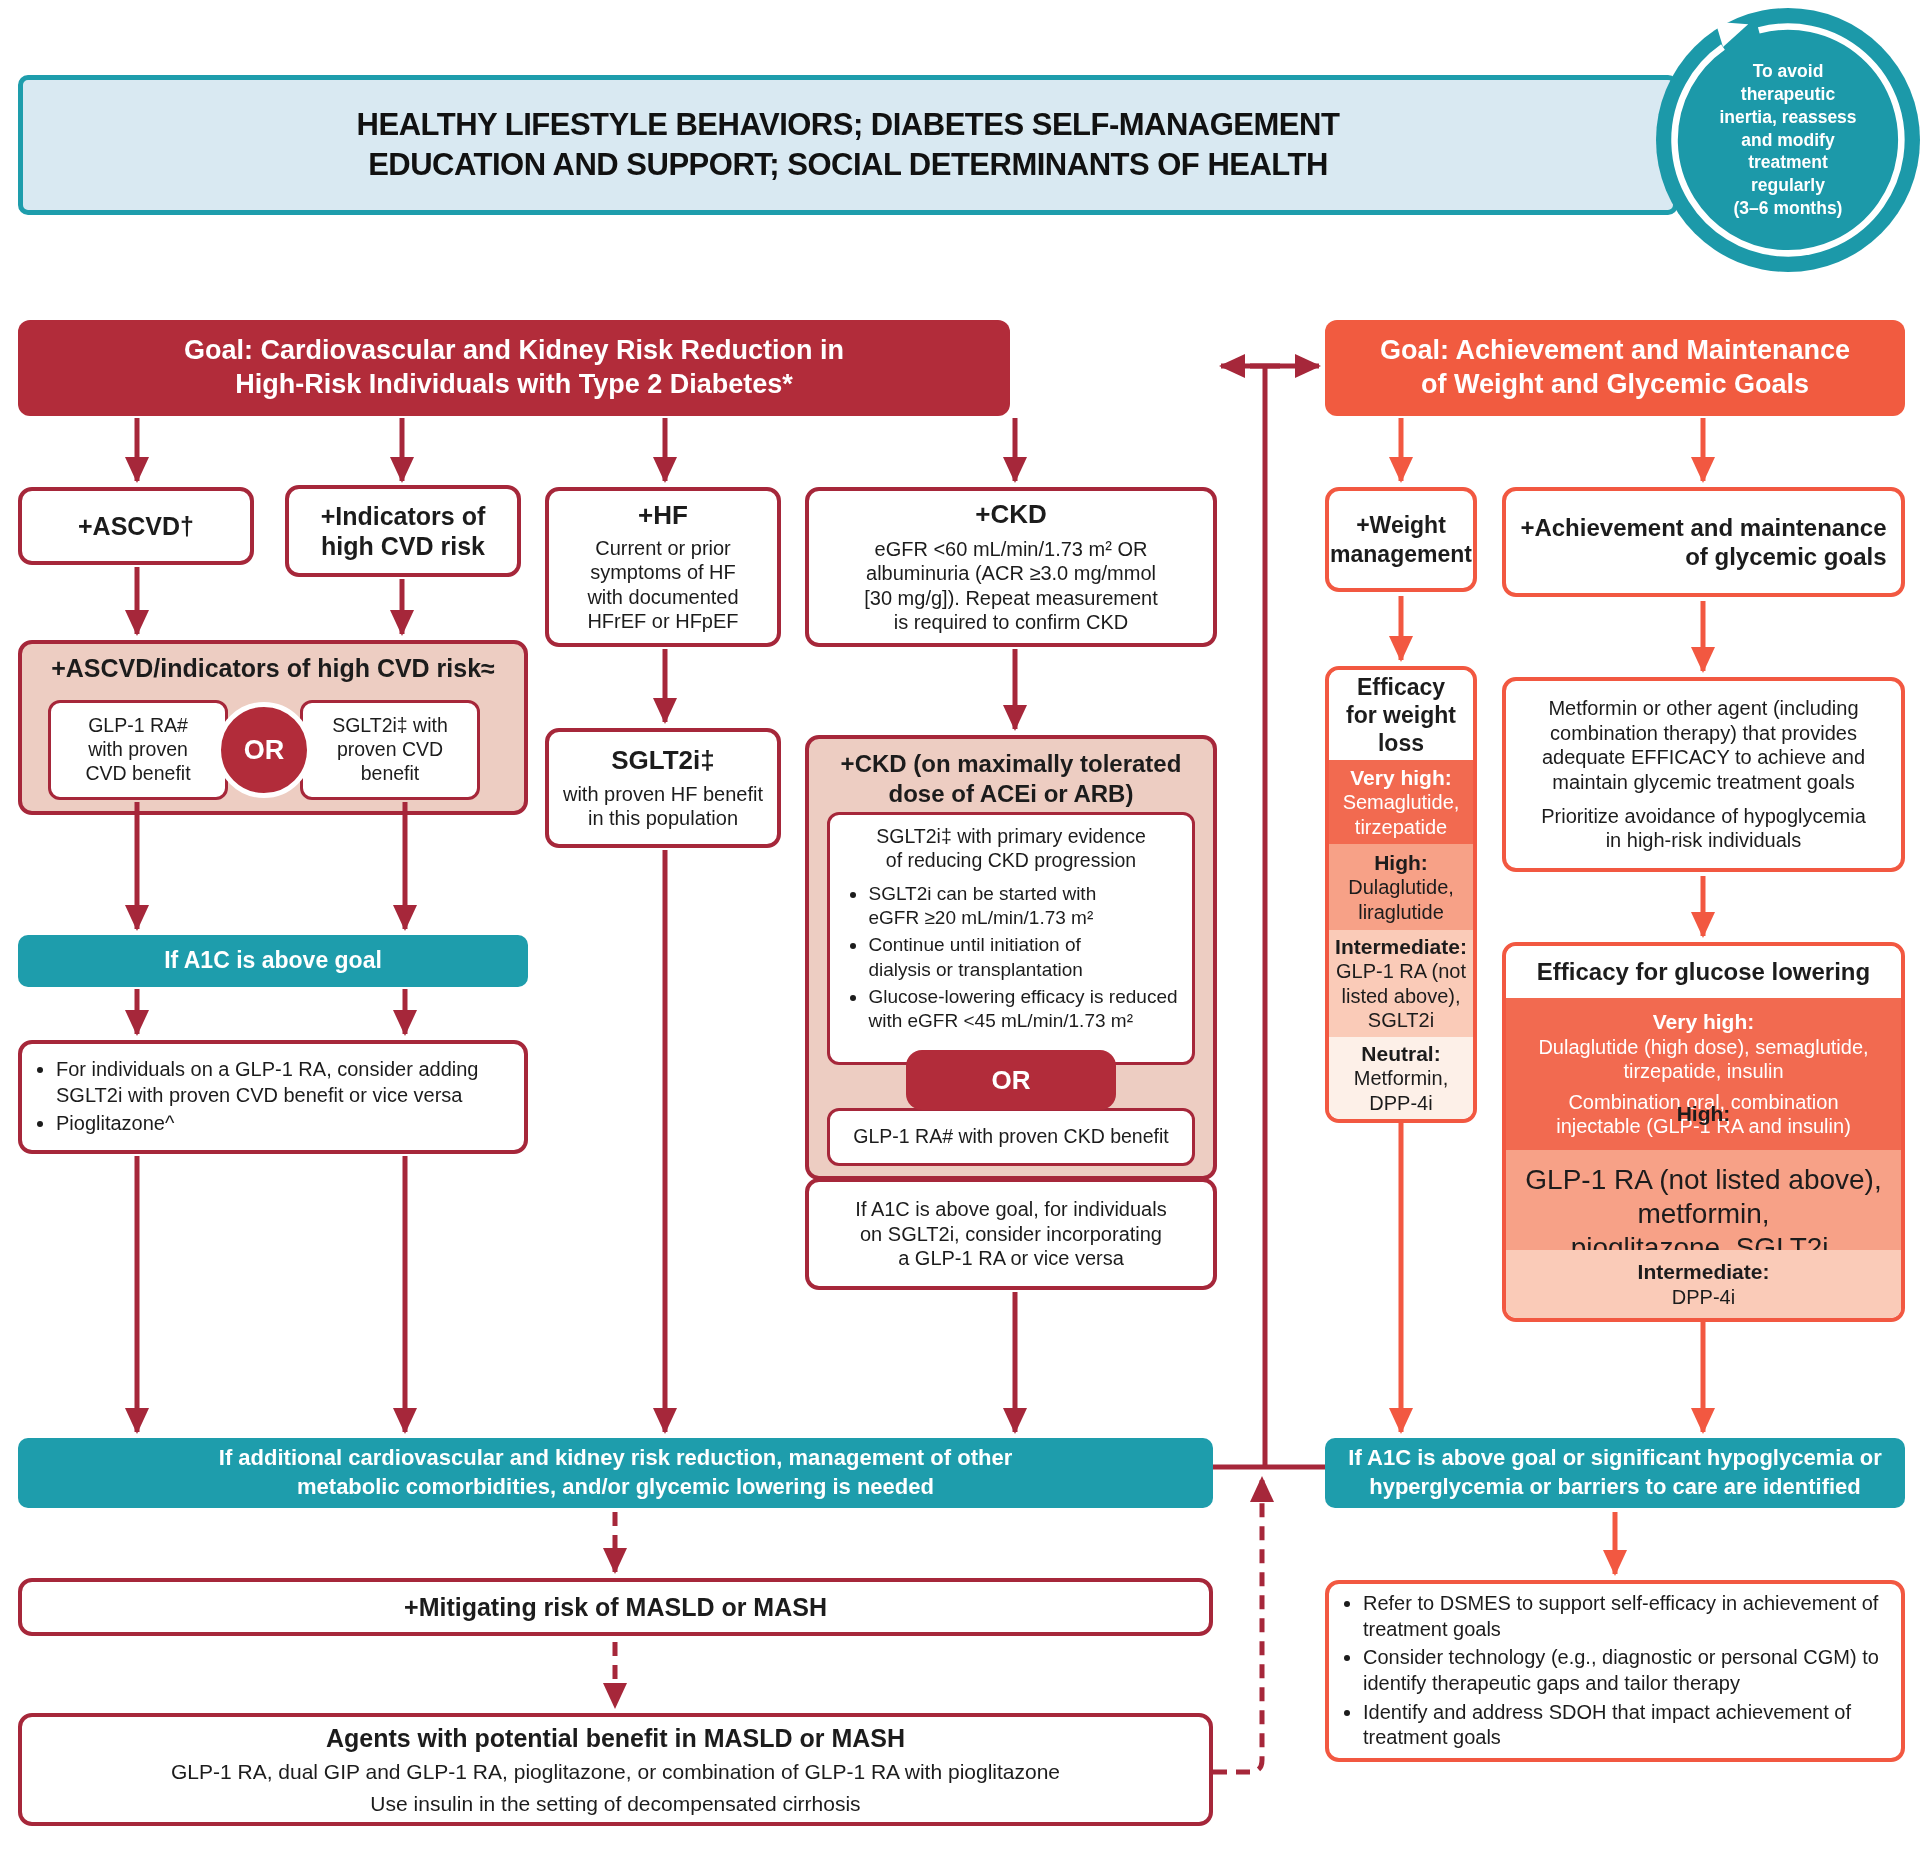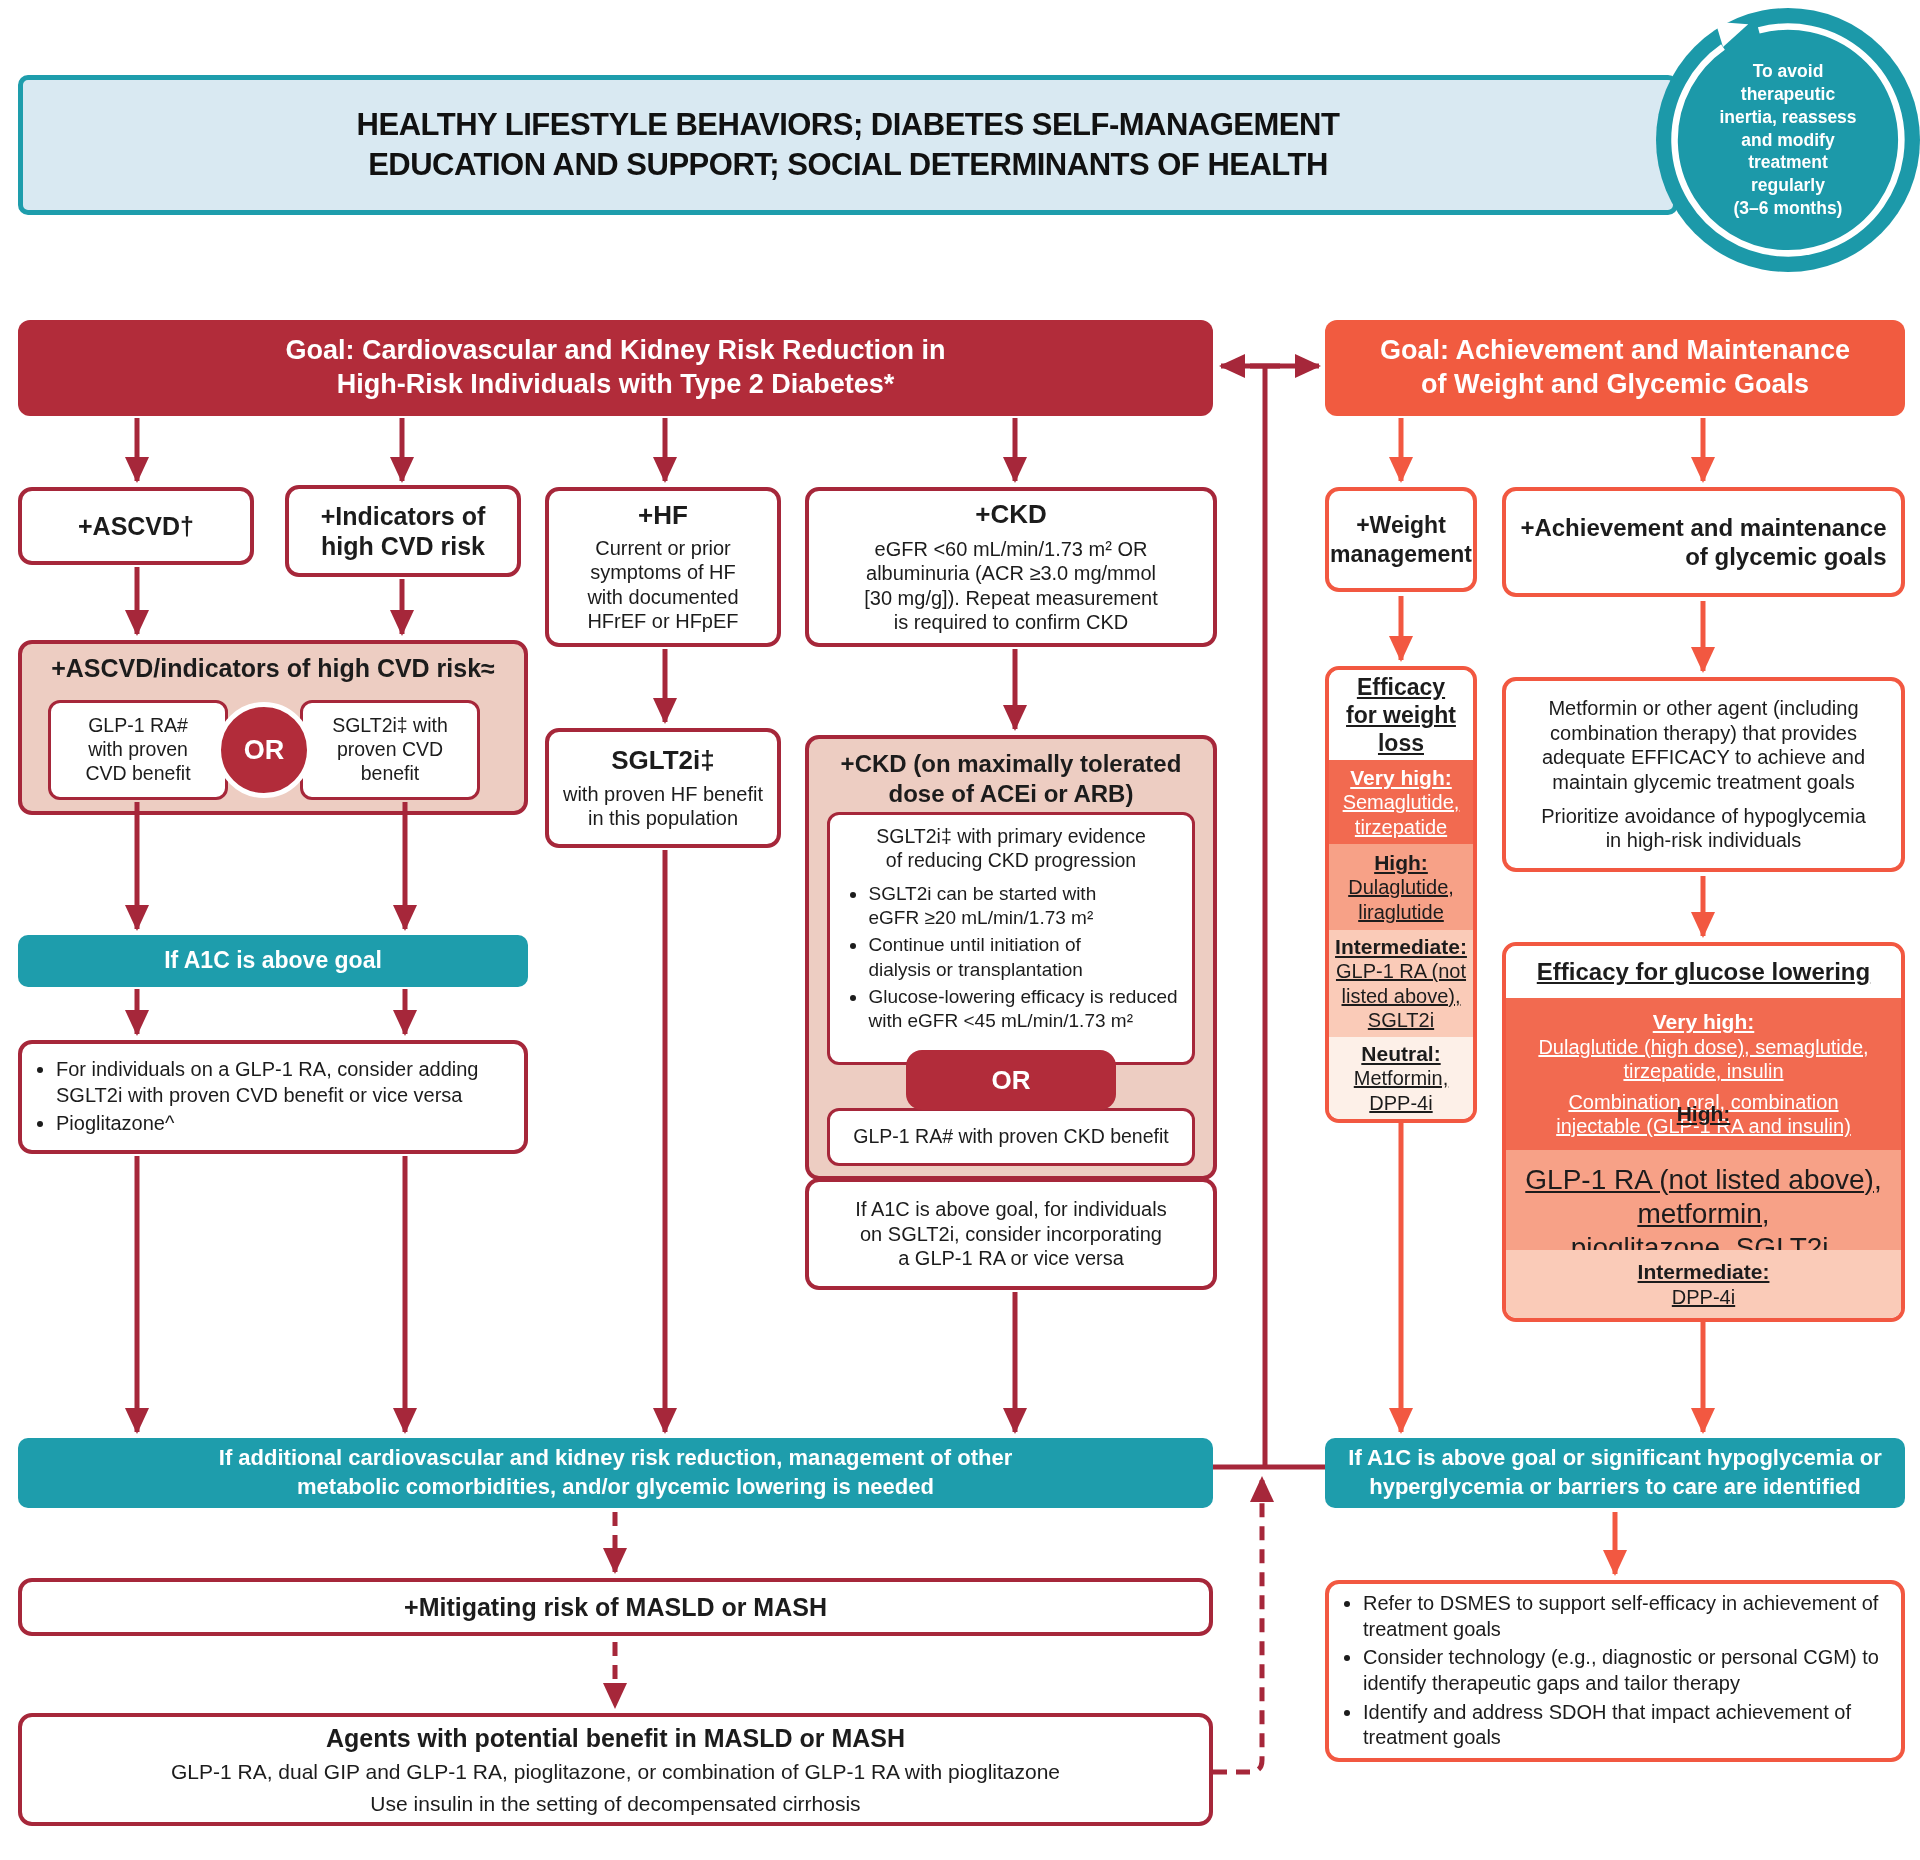--- a/index.html
+++ b/index.html
@@ -28,21 +28,21 @@
        text-align:center;line-height:1.22;}
   .obox{border-color:var(--orangeline);}
   .b{font-weight:700;}
   .goal{position:absolute;box-sizing:border-box;border-radius:12px;display:flex;align-items:center;
         justify-content:center;text-align:center;color:#fff;font-weight:700;font-size:27px;line-height:1.25;}
   .tealbar{position:absolute;box-sizing:border-box;background:var(--teal);color:#fff;border-radius:10px;
         display:flex;align-items:center;justify-content:center;text-align:center;font-weight:700;line-height:1.3;}
   .pinkpanel{position:absolute;box-sizing:border-box;background:var(--pink);border:4px solid var(--redline);
         border-radius:14px;}
   .stripe{display:flex;flex-direction:column;align-items:center;justify-content:center;text-align:center;
-        line-height:1.22;padding:4px 6px;box-sizing:border-box;text-decoration:underline;}
+        line-height:1.22;padding:4px 6px;box-sizing:border-box;}
   .stripe .lab{font-weight:700;}
   ul.blist{margin:0;padding:0 10px 0 34px;text-align:left;}
   ul.blist li{margin:3px 0;line-height:1.28;}
   .orcirc{position:absolute;box-sizing:border-box;background:var(--red);border:5px solid #fff;border-radius:50%;
         color:#fff;font-weight:700;display:flex;align-items:center;justify-content:center;}
   .orloz{position:absolute;box-sizing:border-box;background:var(--red);border-radius:16px;color:#fff;
         font-weight:700;display:flex;align-items:center;justify-content:center;font-size:26px;}
 </style>
 </head>
 <body>
@@ -109,21 +109,21 @@
     </svg>
     <div class="pre b" style="position:relative;color:#fff;font-size:17.5px;text-align:center;line-height:1.3;">To avoid
 therapeutic
 inertia, reassess
 and modify
 treatment
 regularly
 (3–6 months)</div>
   </div>
 
-  <div class="goal pre" style="left:18px;top:320px;width:1195px;height:96px;background:var(--red);">Goal: Cardiovascular and Kidney Risk Reduction in
+  <div class="goal pre" style="left:18px;top:320px;width:992px;height:96px;background:var(--red);">Goal: Cardiovascular and Kidney Risk Reduction in
 High-Risk Individuals with Type 2 Diabetes*</div>
   <div class="goal pre" style="left:1325px;top:320px;width:580px;height:96px;background:var(--orange);">Goal: Achievement and Maintenance
 of Weight and Glycemic Goals</div>
 
   <div class="box" style="left:18px;top:487px;width:236px;height:78px;">
     <div class="b" style="font-size:25px;">+ASCVD†</div>
   </div>
   <div class="box" style="left:285px;top:485px;width:236px;height:92px;">
     <div class="b pre" style="font-size:25px;">+Indicators of
 high CVD risk</div>

